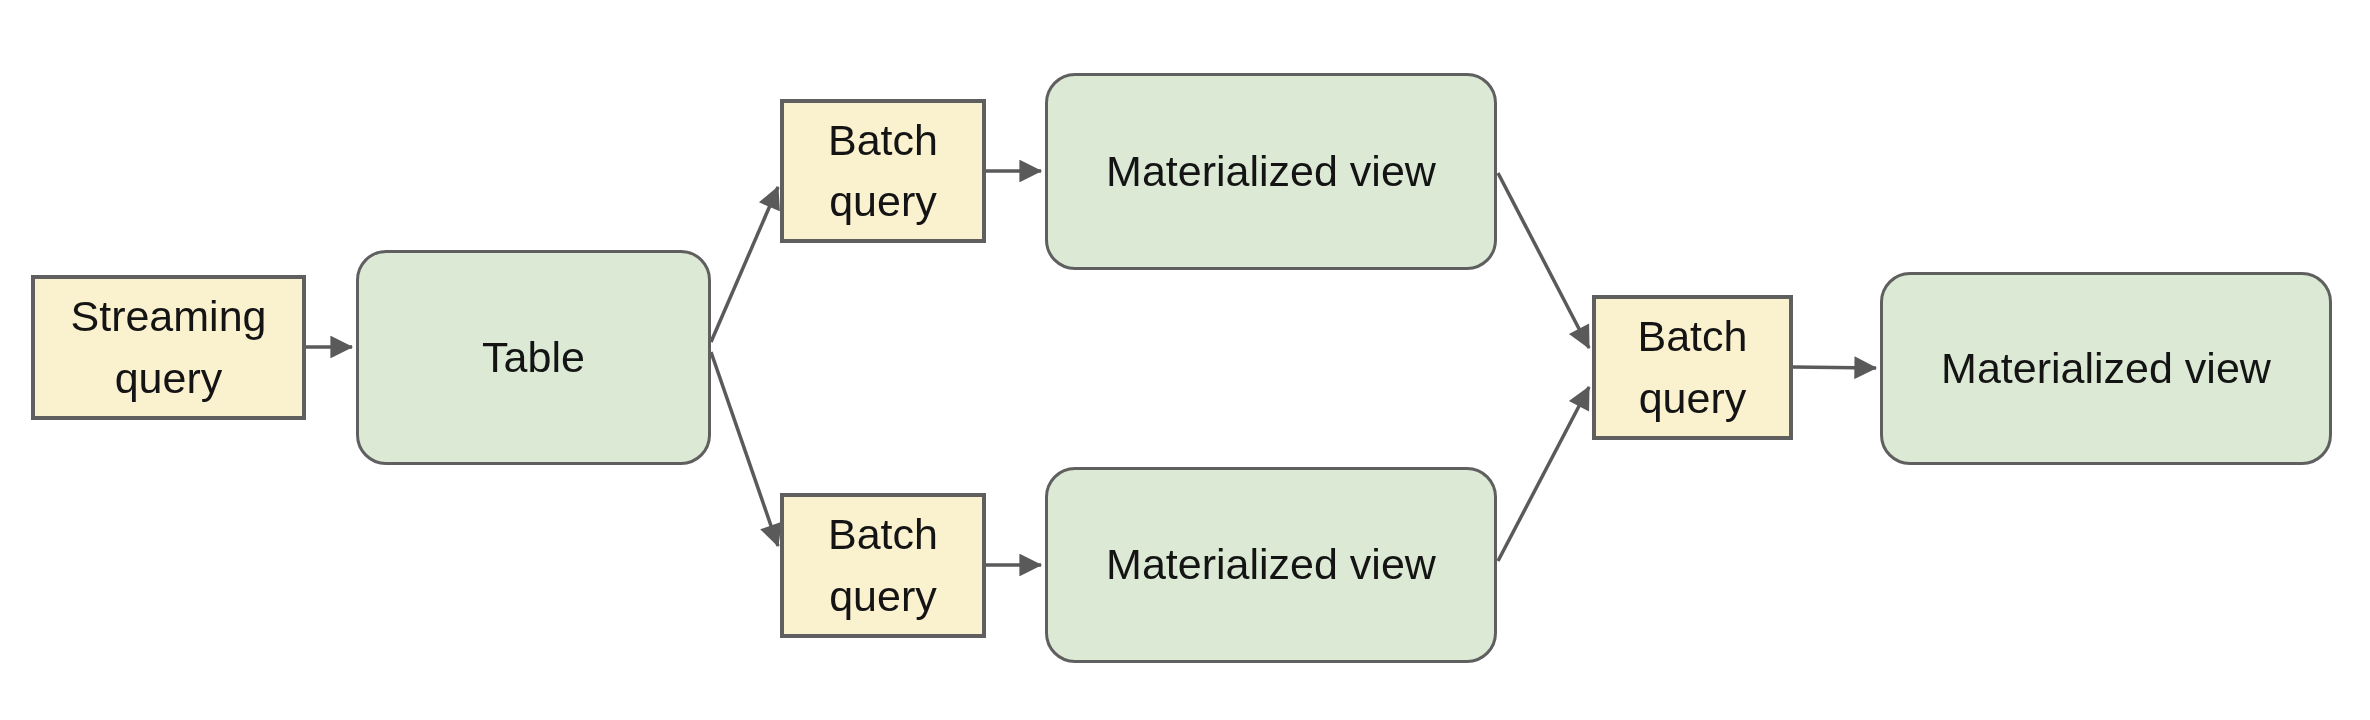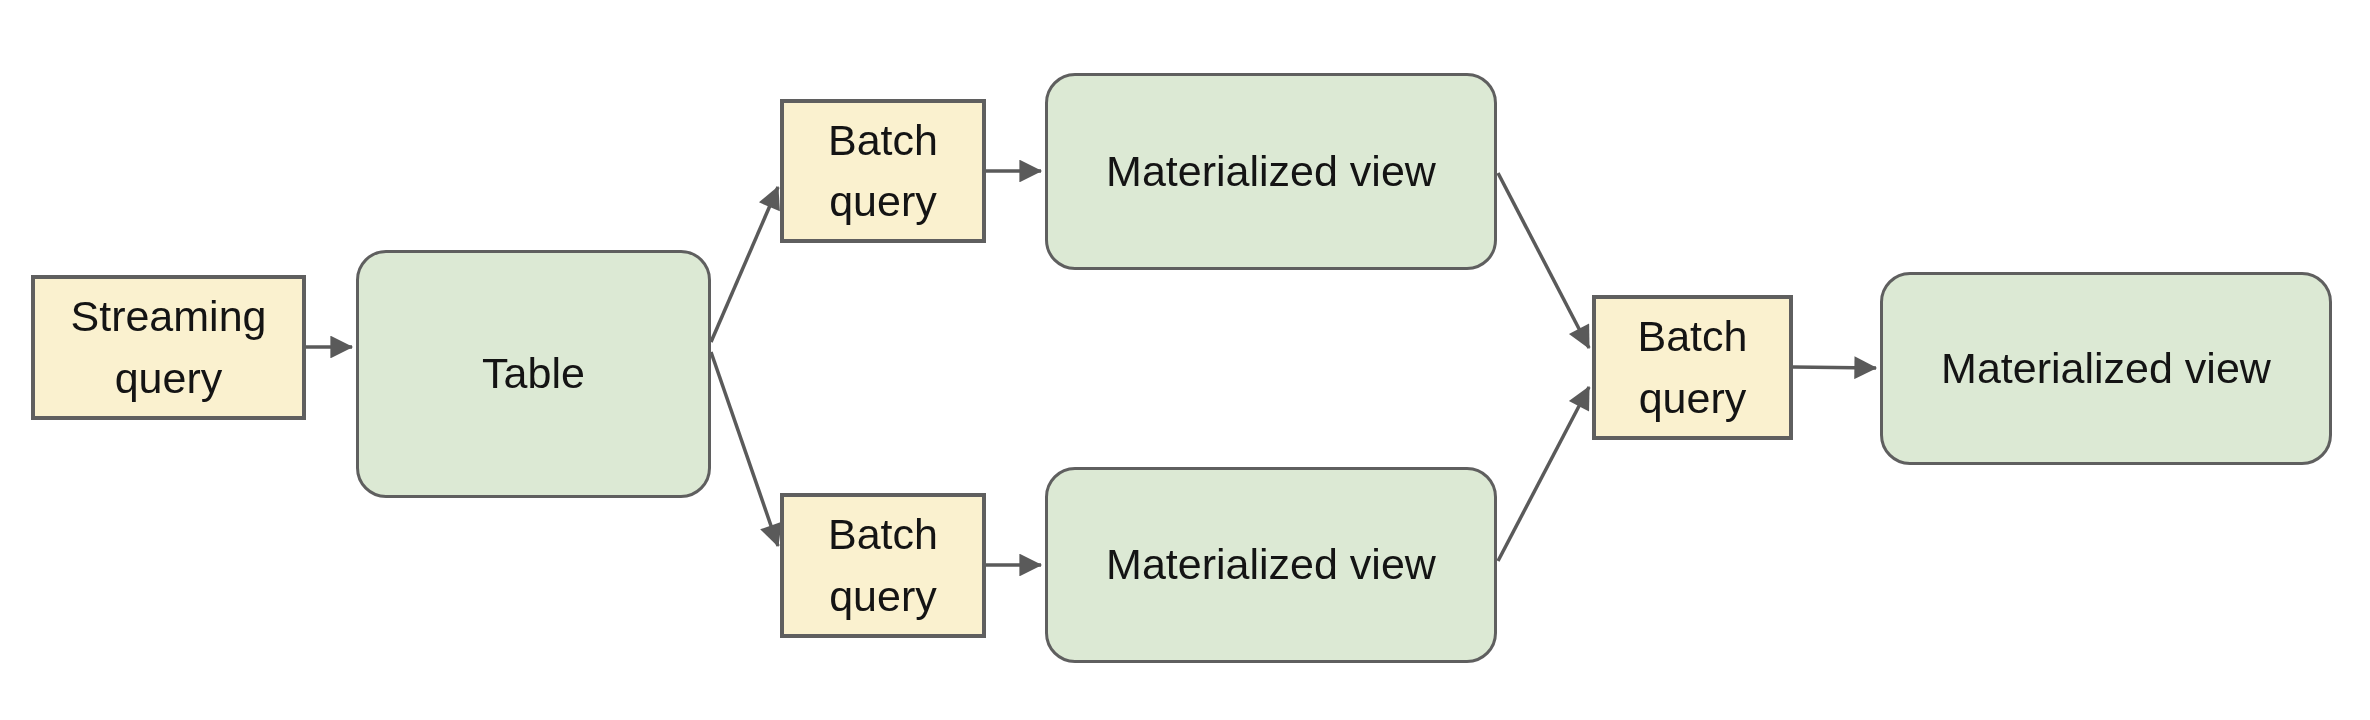--- a/index.html
+++ b/index.html
@@ -51,21 +51,21 @@
     border-radius:0;
   }
   .node.storage{
     background:var(--storage-fill);
     border:3px solid var(--border);
     border-radius:30px;
     text-align:center;
   }
   
   .n-streaming     {left:31px;   top:275px; width:275px; height:145px;}
-  .n-table         {left:356px;  top:250px; width:355px; height:248px;}
+  .n-table         {left:356px;  top:250px; width:355px; height:215px;}
   .n-batch-top     {left:780px;  top:99px;  width:206px; height:144px;}
   .n-mv-top        {left:1045px; top:73px;  width:452px; height:197px;}
   .n-batch-bottom  {left:780px;  top:493px; width:206px; height:145px;}
   .n-mv-bottom     {left:1045px; top:467px; width:452px; height:196px;}
   .n-batch-final   {left:1592px; top:295px; width:201px; height:145px;}
   .n-mv-final      {left:1880px; top:272px; width:452px; height:193px;}
 </style>
 </head>
 <body>
 

